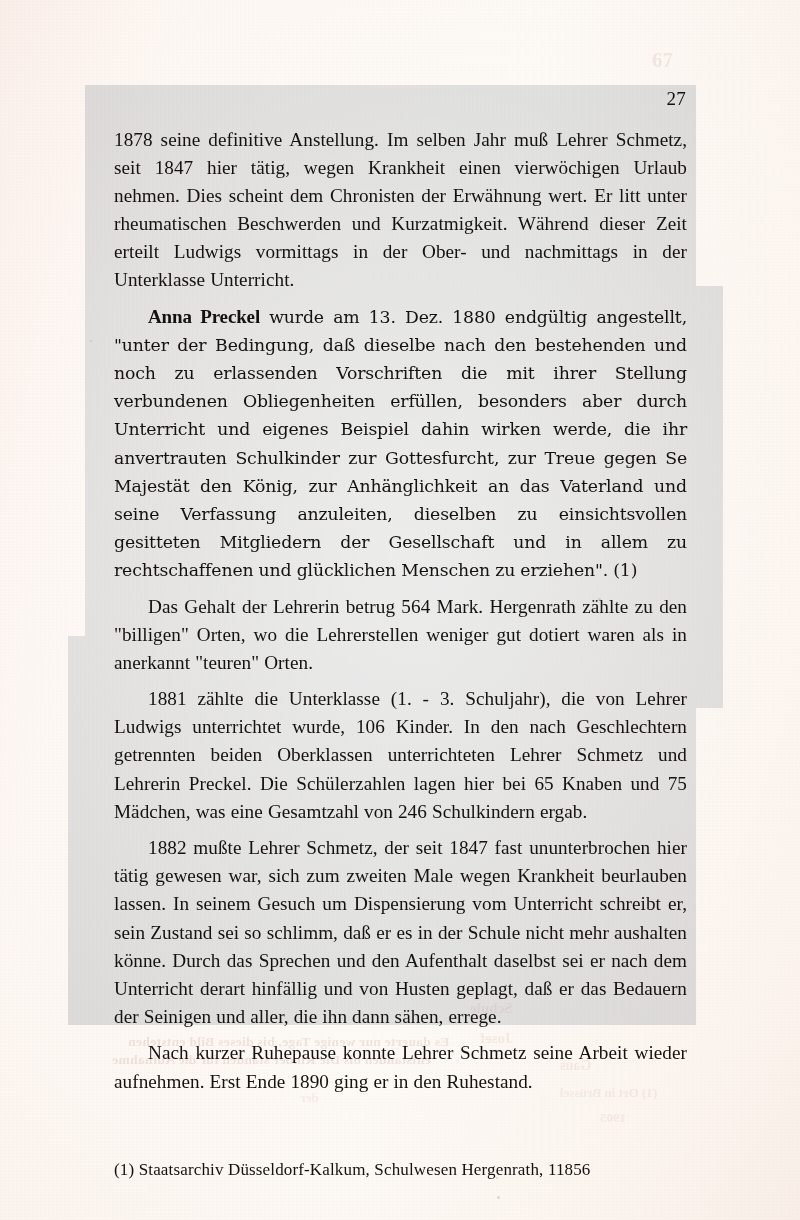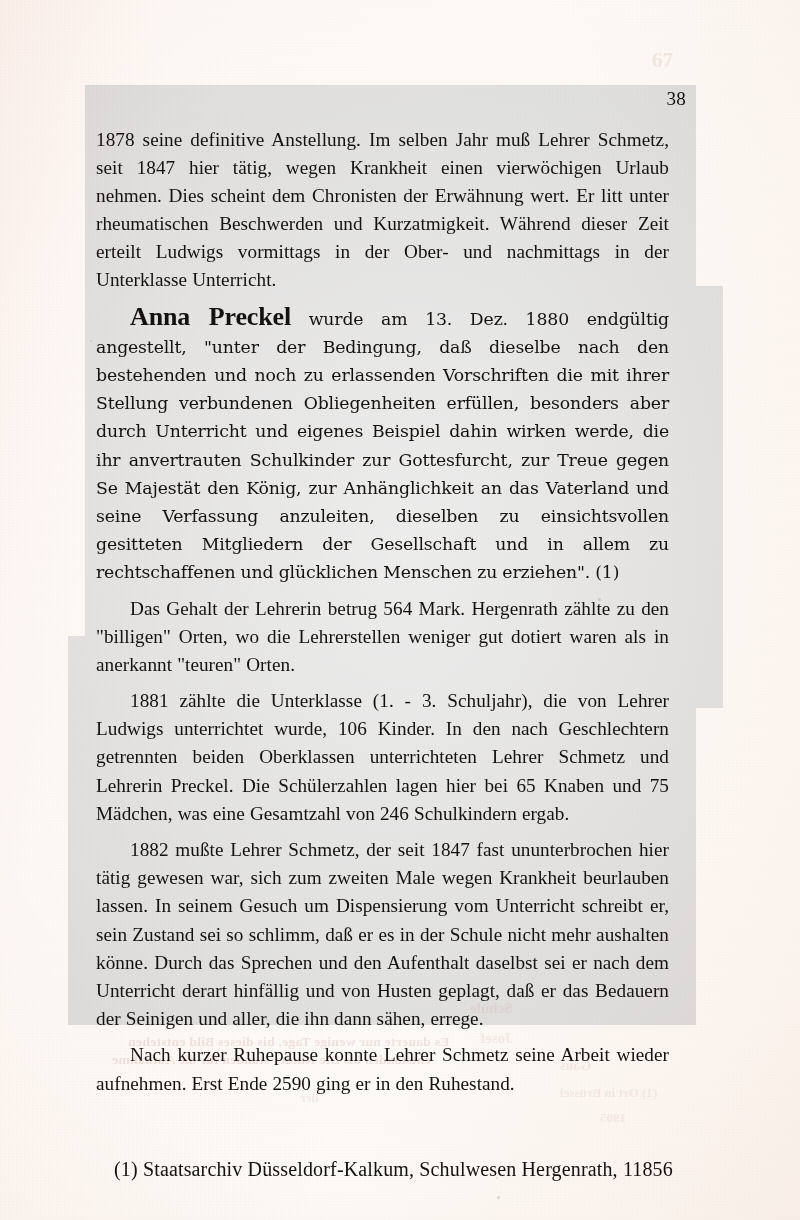--- a/index.html
+++ b/index.html
@@ -93,21 +93,21 @@
     position: absolute;
     left: 0; top: 88px;
     width: 686px;
     text-align: right;
     font-size: 19px;
     letter-spacing: .2px;
   }
 
   .textblock {
     position: absolute;
-    left: 96px;
+    left: 114px;
     top: 126px;
     width: 573px;
   }
   p.para {
     margin: 0;
     font-size: 19.2px;
     line-height: 28.1px;
     text-align: justify;
     text-justify: inter-word;
     text-indent: 34px;
@@ -121,30 +121,30 @@
   
   p.para.quoted {
     font-family: "DejaVu Serif", "Liberation Serif", serif;
     font-size: 17.3px;
     line-height: 28.1px;
     letter-spacing: -.15px;
     word-spacing: -.2px;
   }
   p.para.quoted b {
     font-family: "Liberation Serif", "DejaVu Serif", serif;
-    font-size: 26px;
+    font-size: 19px;
     font-weight: 700;
   }
 
   .footnote {
     position: absolute;
     left: 114px;
     top: 1160px;
     width: 600px;
-    font-size: 20px;
+    font-size: 17px;
     line-height: 19px;
     letter-spacing: .15px;
     white-space: nowrap;
   }
 
   
   .speck {
     position: absolute;
     background: #8e8379;
     border-radius: 50%;
@@ -179,32 +179,32 @@
   </div>
 
   <div class="paper-grain"></div>
   <div class="paper-vignette"></div>
 
   <div class="speck" style="left:598px;top:598px;width:3px;height:3px;"></div>
   <div class="speck" style="left:497px;top:1196px;width:3px;height:3px;"></div>
   <div class="speck" style="left:496px;top:1177px;width:2px;height:2px;"></div>
   <div class="speck" style="left:90px;top:340px;width:2px;height:2px;"></div>
 
-  <div class="page-number">38</div>
+  <div class="page-number">27</div>
 
   <div class="textblock">
     <p class="para first">1878 seine definitive Anstellung. Im selben Jahr muß Lehrer Schmetz, seit 1847 hier tätig, wegen Krankheit einen vierwöchigen Urlaub nehmen. Dies scheint dem Chronisten der Erwähnung wert. Er litt unter rheumatischen Beschwerden und Kurzatmigkeit. Während dieser Zeit erteilt Ludwigs vormittags in der Ober- und nachmittags in der Unterklasse Unterricht.</p>
 
     <p class="para quoted"><b>Anna Preckel</b><span> wurde am 13. Dez. 1880 endgültig angestellt, "unter der Bedingung, daß dieselbe nach den bestehenden und noch zu erlassenden Vorschriften die mit ihrer Stellung verbundenen Obliegenheiten erfüllen, besonders aber durch Unterricht und eigenes Beispiel dahin wirken werde, die ihr anvertrauten Schulkinder zur Gottesfurcht, zur Treue gegen Se Majestät den König, zur Anhänglichkeit an das Vaterland und seine Verfassung anzuleiten, dieselben zu einsichtsvollen gesitteten Mitgliedern der Gesellschaft und in allem zu rechtschaffenen und glücklichen Menschen zu erziehen". (1)</span></p>
 
     <p class="para">Das Gehalt der Lehrerin betrug 564 Mark. Hergenrath zählte zu den "billigen" Orten, wo die Lehrerstellen weniger gut dotiert waren als in anerkannt "teuren" Orten.</p>
 
     <p class="para">1881 zählte die Unterklasse (1. - 3. Schuljahr), die von Lehrer Ludwigs unterrichtet wurde, 106 Kinder. In den nach Geschlechtern getrennten beiden Oberklassen unterrichteten Lehrer Schmetz und Lehrerin Preckel. Die Schülerzahlen lagen hier bei 65 Knaben und 75 Mädchen, was eine Gesamtzahl von 246 Schulkindern ergab.</p>
 
     <p class="para">1882 mußte Lehrer Schmetz, der seit 1847 fast ununterbrochen hier tätig gewesen war, sich zum zweiten Male wegen Krankheit beurlauben lassen. In seinem Gesuch um Dispensierung vom Unterricht schreibt er, sein Zustand sei so schlimm, daß er es in der Schule nicht mehr aushalten könne. Durch das Sprechen und den Aufenthalt daselbst sei er nach dem Unterricht derart hinfällig und von Husten geplagt, daß er das Bedauern der Seinigen und aller, die ihn dann sähen, errege.</p>
 
-    <p class="para">Nach kurzer Ruhepause konnte Lehrer Schmetz seine Arbeit wieder aufnehmen. Erst Ende 2590 ging er in den Ruhestand.</p>
+    <p class="para">Nach kurzer Ruhepause konnte Lehrer Schmetz seine Arbeit wieder aufnehmen. Erst Ende 1890 ging er in den Ruhestand.</p>
 
   </div>
 
   <div class="footnote">(1) Staatsarchiv Düsseldorf-Kalkum, Schulwesen Hergenrath, 11856</div>
 
 </div>
 
 </body></html>

